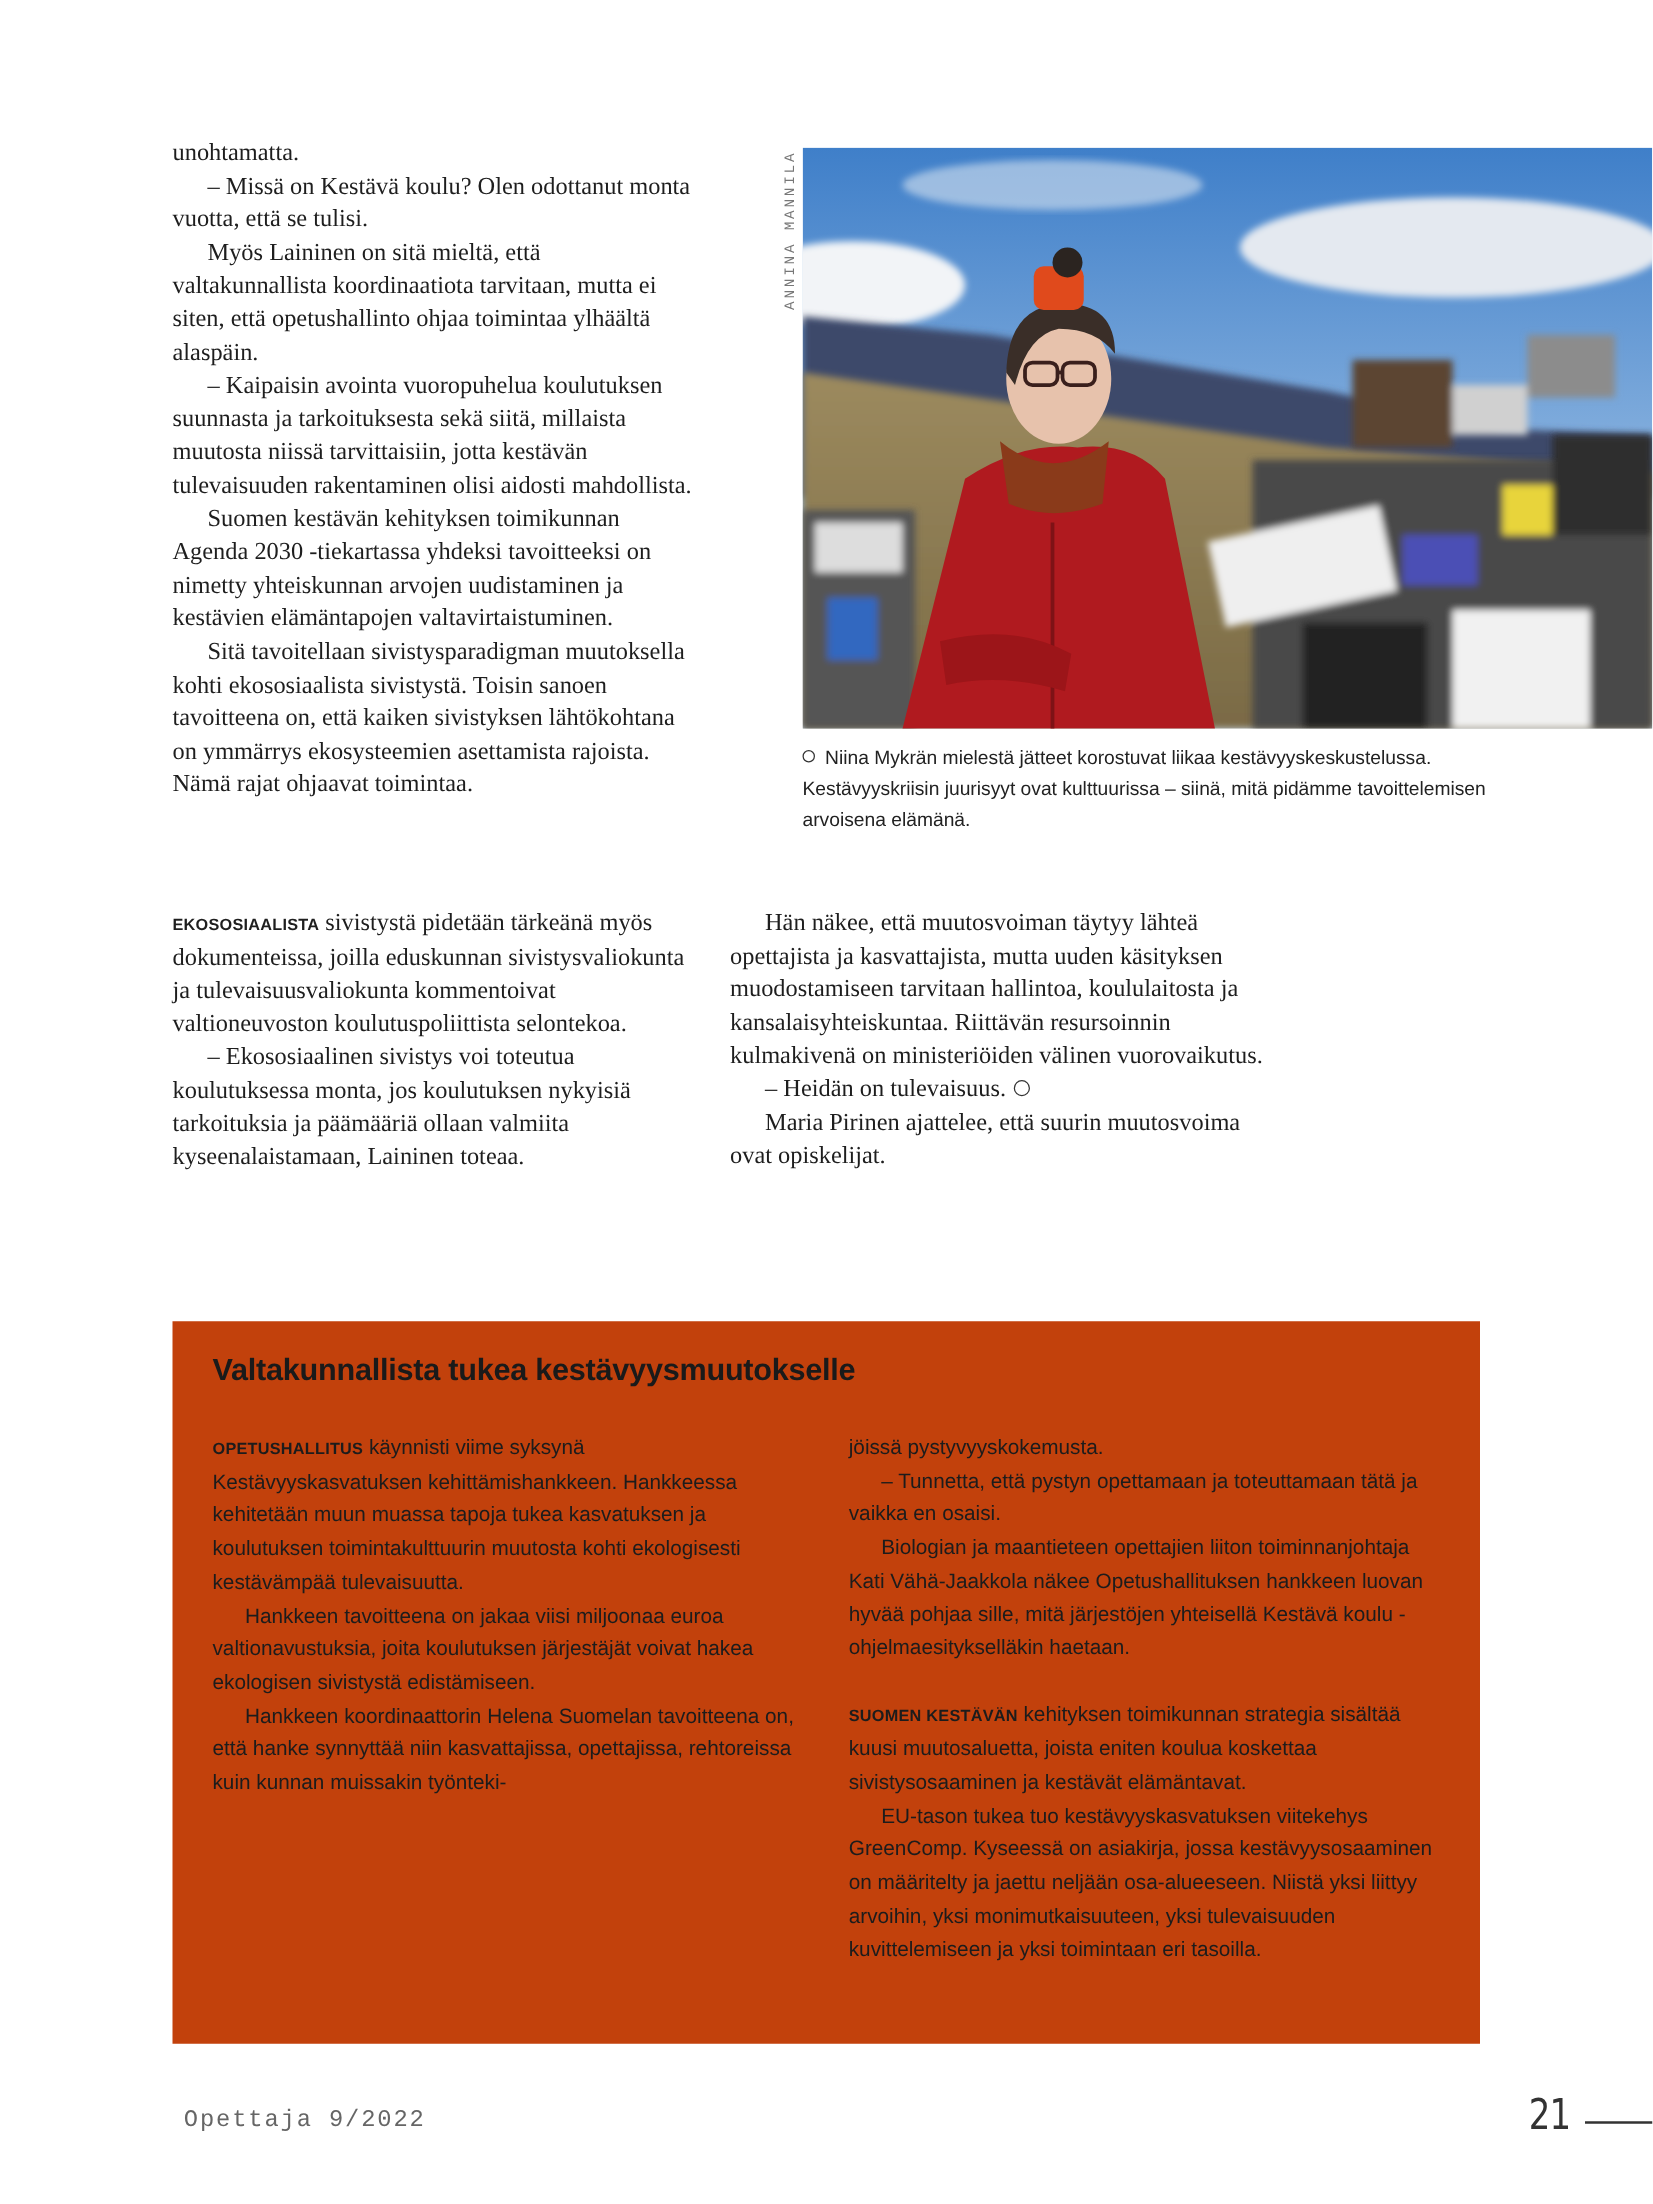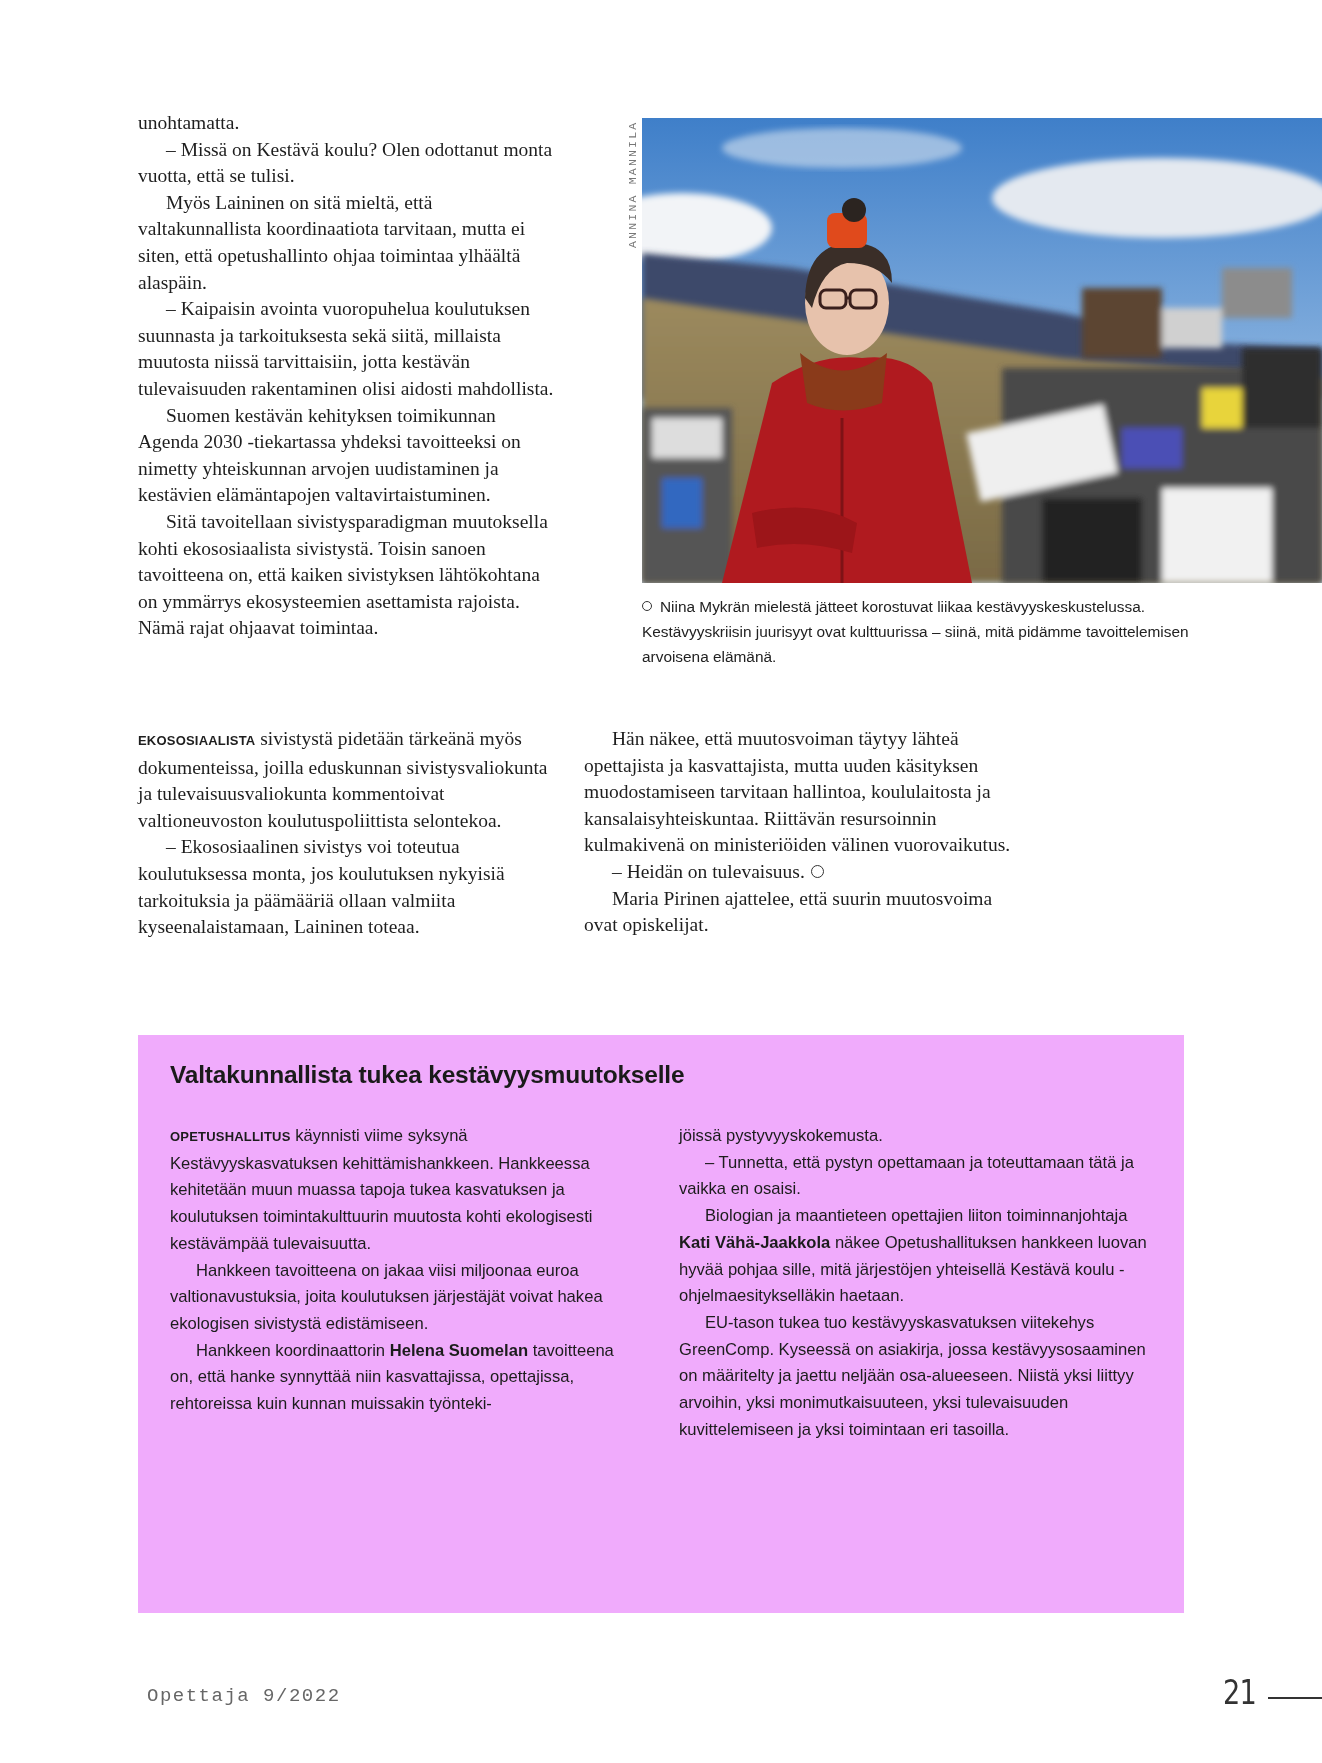--- a/index.html
+++ b/index.html
@@ -17,29 +17,29 @@
   #photo { position:absolute; left:642px; top:118px; width:680px; height:465px; overflow:hidden; }
   #photo svg { display:block; }
   #credit { position:absolute; left:625px; top:118px; width:16px; height:130px; }
   #credit span { position:absolute; left:0; bottom:0; transform-origin:left bottom; transform:rotate(-90deg) translate(0,14px);
     white-space:nowrap; font-family:"Liberation Mono", monospace; font-size:11.5px; letter-spacing:2.2px; color:#777; }
   #caption { position:absolute; left:642px; top:594px; width:560px; font-family:"Liberation Sans", sans-serif; font-size:15.4px; line-height:25px; color:#222; }
   #caption .bullet { display:inline-block; width:10px; height:10px; border:1.4px solid #333; border-radius:50%; margin-right:8px; vertical-align:1px; box-sizing:border-box; }
 
   .end-mark { display:inline-block; width:13px; height:13px; border:1.6px solid #333; border-radius:50%; margin-left:6px; vertical-align:0px; box-sizing:border-box; }
 
-  #factbox { position:absolute; left:138px; top:1035px; width:1046px; height:578px; background:#f0abfc; }
+  #factbox { position:absolute; left:138px; top:1057px; width:1046px; height:578px; background:#c2410c; }
   #factbox h2 { position:absolute; left:32px; top:26px; margin:0; font-family:"Liberation Sans", sans-serif; font-weight:bold; font-size:24.5px; color:#1a1a1a; letter-spacing:-0.2px; }
   .fb-col { position:absolute; top:88px; font-family:"Liberation Sans", sans-serif; font-size:16.6px; line-height:26.7px; color:#1c1c1c; }
   .fb-col p { margin:0; }
   .fb-col p.ind { text-indent:26px; }
   .fb-col p.gap { margin-top:26.7px; }
   #fb-left { left:32px; width:470px; }
   #fb-right { left:541px; width:480px; }
-  b.name { font-weight:bold;margin-top:16px; }
+  b.name { font-weight:normal;margin-top:16px; }
 
   #footer-mag { position:absolute; left:147px; top:1685px; font-family:"Liberation Mono", monospace; font-size:19px; color:#666; letter-spacing:1.5px; }
   #footer-page { position:absolute; left:1223px; top:1672px; font-family:"DejaVu Sans", sans-serif; font-size:34px; font-weight:normal; color:#333; letter-spacing:-1px; transform:scaleX(0.8); transform-origin:left; }
   #footer-rule { position:absolute; left:1268px; top:1697px; width:54px; height:2px; background:#333; }
 </style>
 </head>
 <body>
 
 <div id="col-top-left" class="col">
   <p>unohtamatta.</p>
@@ -125,19 +125,20 @@
   <h2>Valtakunnallista tukea kestävyysmuutokselle</h2>
   <div id="fb-left" class="fb-col">
     <p><span class="lead">OPETUSHALLITUS</span><span> käynnisti viime syksynä Kestävyyskasvatuksen kehittämishankkeen. Hankkeessa kehitetään muun muassa tapoja tukea kasvatuksen ja koulutuksen toimintakulttuurin muutosta kohti ekologisesti kestävämpää tulevaisuutta.</span></p>
     <p class="ind">Hankkeen tavoitteena on jakaa viisi miljoonaa euroa valtionavustuksia, joita koulutuksen järjestäjät voivat hakea ekologisen sivistystä edistämiseen.</p>
     <p class="ind"><span>Hankkeen koordinaattorin </span><b class="name">Helena Suomelan</b><span> tavoitteena on, että hanke synnyttää niin kasvattajissa, opettajissa, rehtoreissa kuin kunnan muissakin työnteki-</span></p>
   </div>
   <div id="fb-right" class="fb-col">
     <p>jöissä pystyvyyskokemusta.</p>
     <p class="ind">– Tunnetta, että pystyn opettamaan ja toteuttamaan tätä ja vaikka en osaisi.</p>
     <p class="ind"><span>Biologian ja maantieteen opettajien liiton toiminnanjohtaja </span><b class="name">Kati Vähä-Jaakkola</b><span> näkee Opetushallituksen hankkeen luovan hyvää pohjaa sille, mitä järjestöjen yhteisellä Kestävä koulu -ohjelmaesitykselläkin haetaan.</span></p>
+    <p class="gap"><span class="lead">SUOMEN KESTÄVÄN</span><span> kehityksen toimikunnan strategia sisältää kuusi muutosaluetta, joista eniten koulua koskettaa sivistysosaaminen ja kestävät elämäntavat.</span></p>
     <p class="ind">EU-tason tukea tuo kestävyyskasvatuksen viitekehys GreenComp. Kyseessä on asiakirja, jossa kestävyysosaaminen on määritelty ja jaettu neljään osa-alueeseen. Niistä yksi liittyy arvoihin, yksi monimutkaisuuteen, yksi tulevaisuuden kuvittelemiseen ja yksi toimintaan eri tasoilla.</p>
   </div>
 </div>
 
 <div id="footer-mag">Opettaja 9/2022</div>
 <div id="footer-page">21</div>
 <div id="footer-rule"></div>
 
 </body></html>

